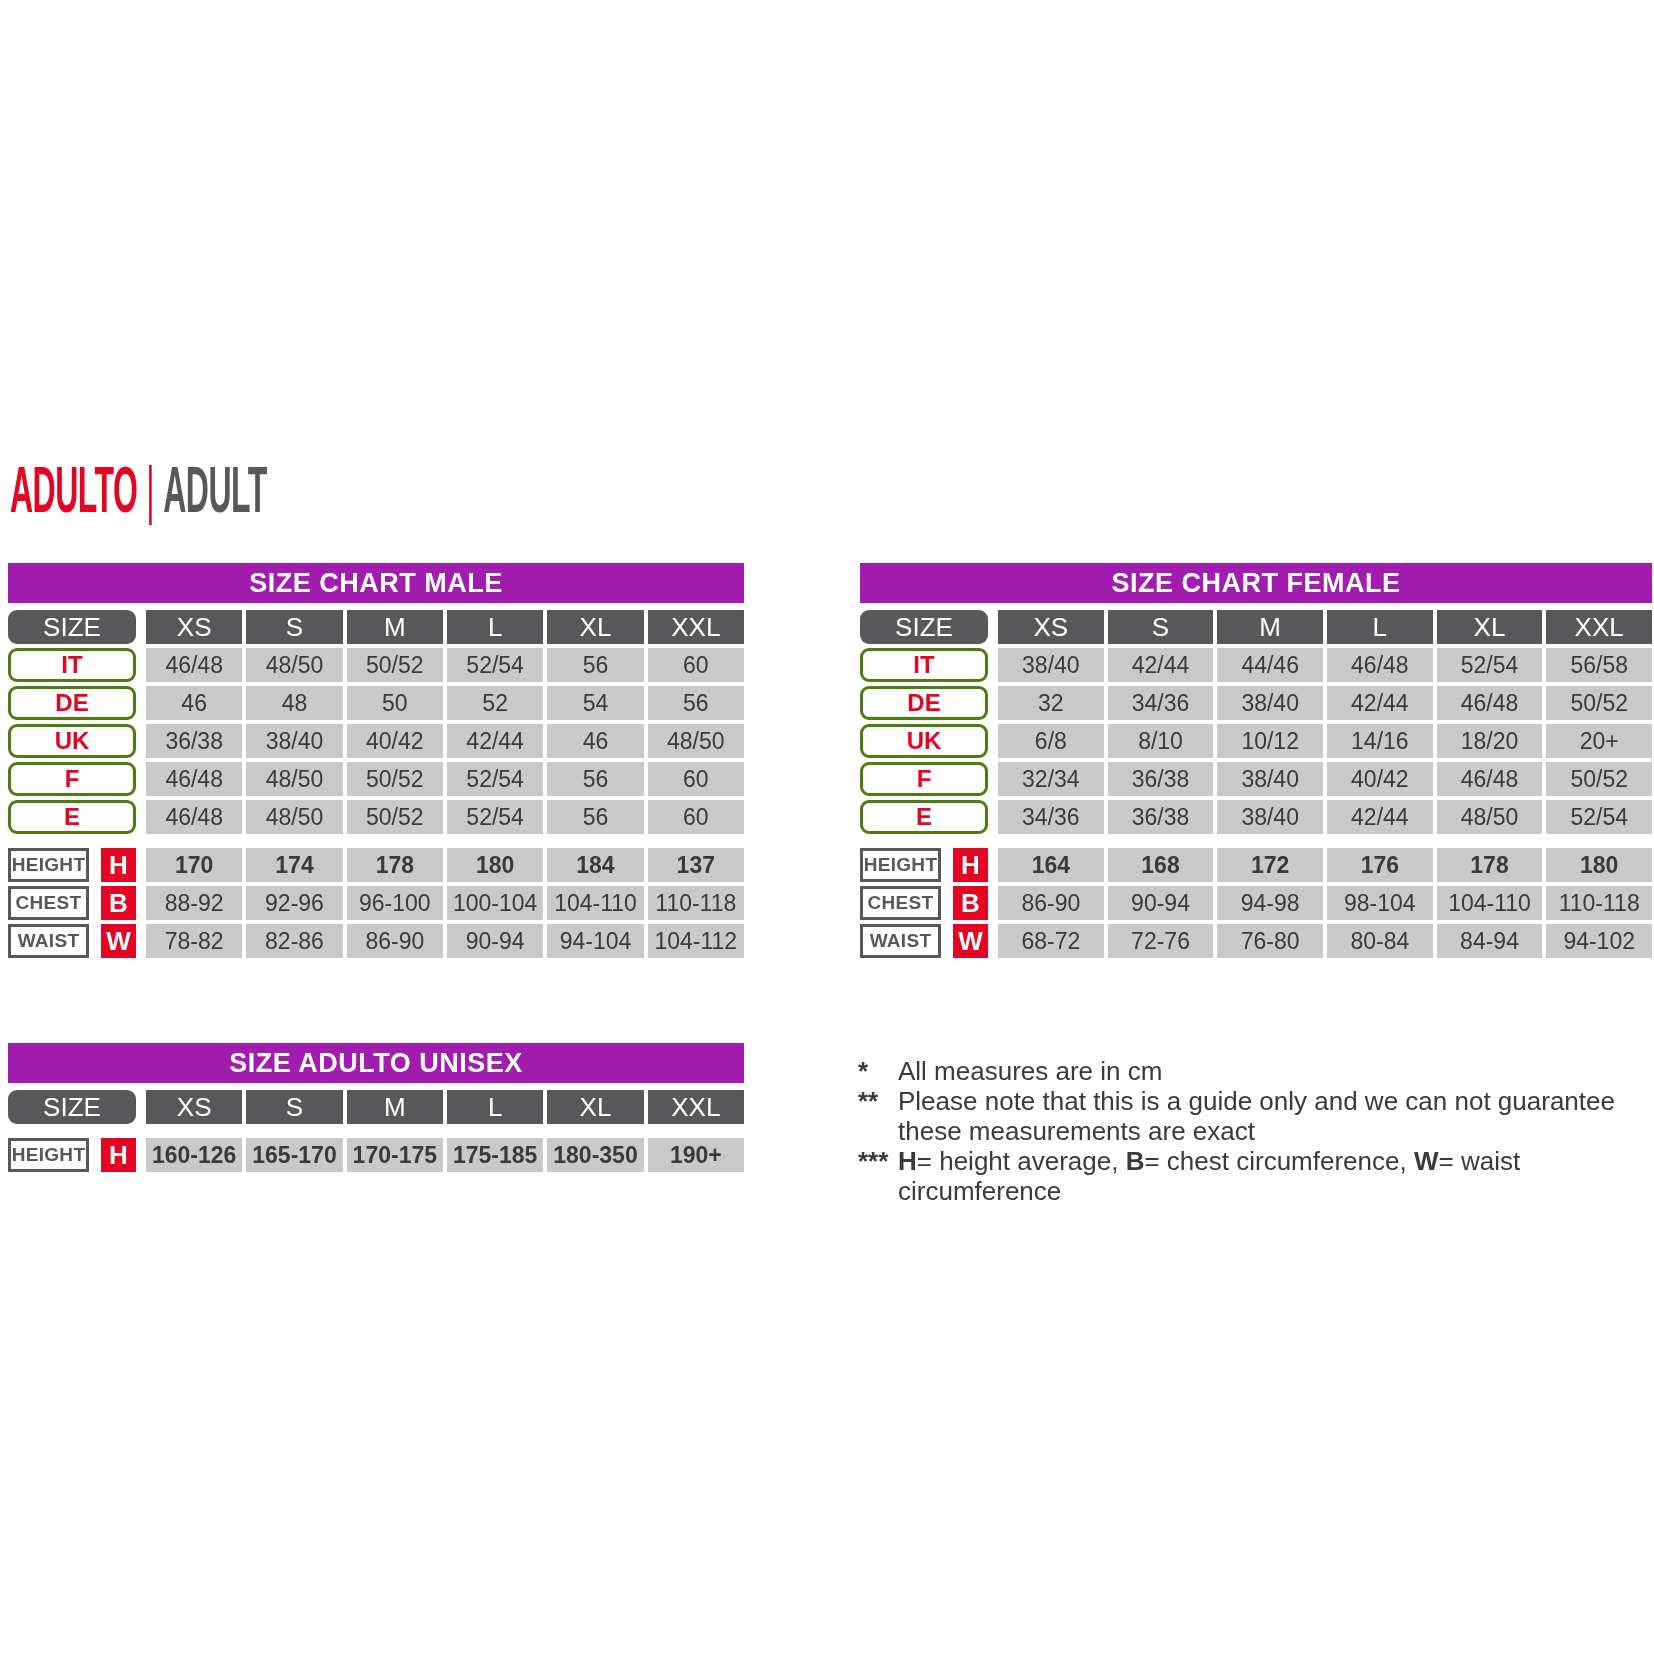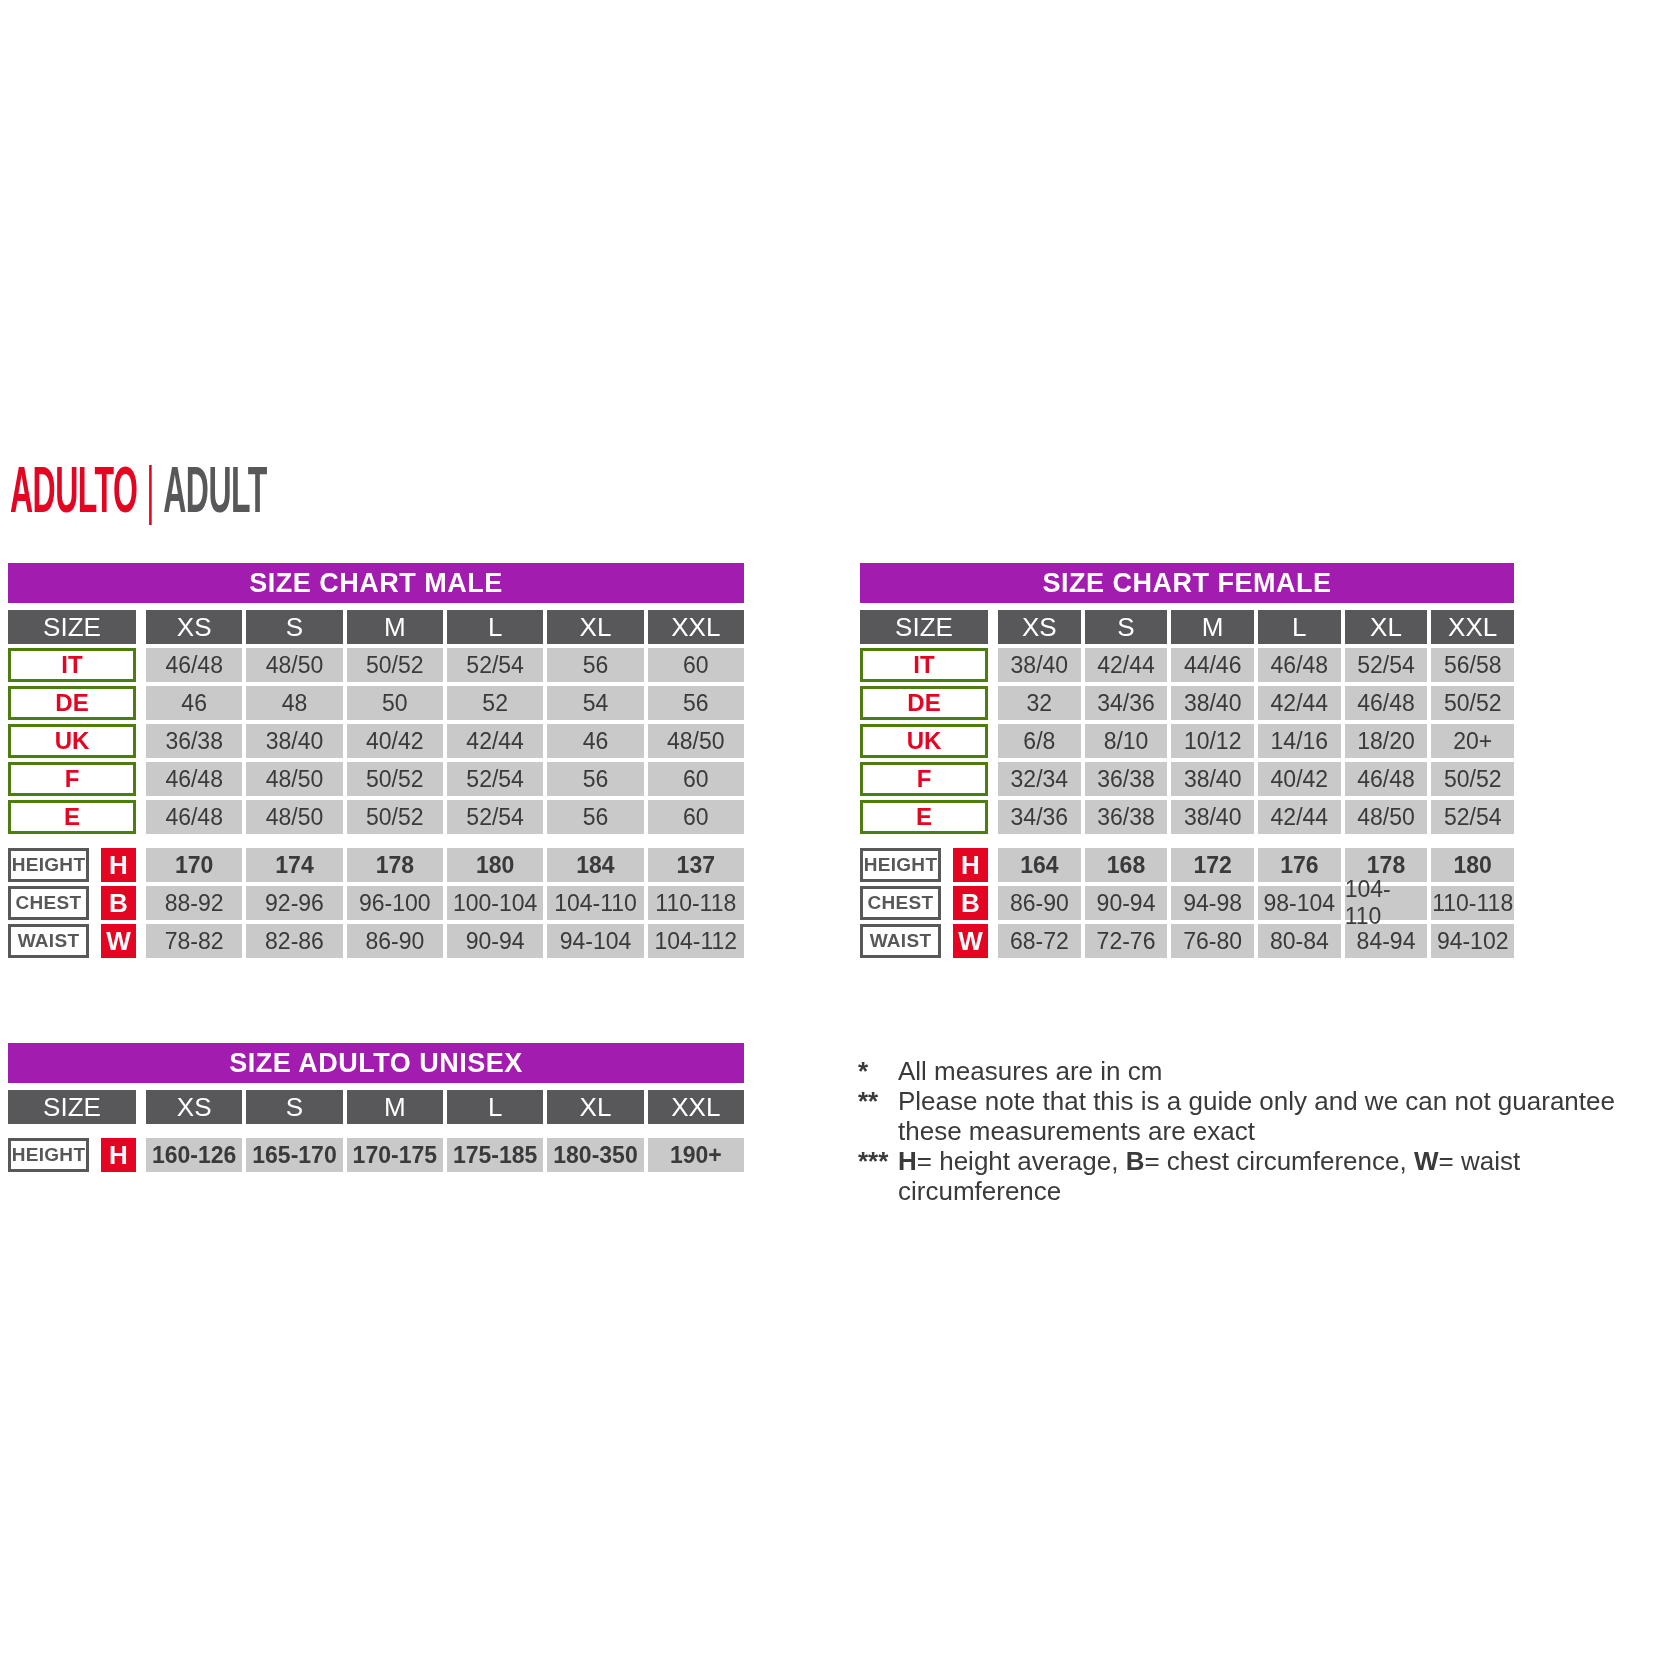--- a/index.html
+++ b/index.html
@@ -11,21 +11,21 @@
   .t-red{color:#E30521;}
   .t-sep{color:#E30521;font-weight:400;margin:0 18px;}
   .t-gray{color:#58585A;}
 
   
   .size-table{position:absolute;}
   .bar{height:40px;background:#a21caf;display:flex;align-items:center;justify-content:center;margin-bottom:7px;}
   .bar span{color:#fff;font-weight:bold;font-size:27px;letter-spacing:.5px;}
   .trow{display:flex;gap:4px;height:34px;margin-bottom:4px;}
   .rowgap{height:10px;}
-  .lab{flex:none;width:128px;display:flex;align-items:center;justify-content:center;margin-right:6px;box-sizing:border-box;}
+  .lab{flex:none;width:128px;display:flex;align-items:center;justify-content:center;margin-right:6px;box-sizing:border-box;border-radius:9px;}
   .cell{flex:1;display:flex;align-items:center;justify-content:center;box-sizing:border-box;}
   .hdr{background:#58585A;color:#fff;font-size:26px;}
   .data{background:#C9C9CA;color:#3A3A3C;font-size:23px;}
   .data.bold{font-weight:bold;}
   .region{background:#fff;border:3px solid #4d7c0f;color:#E30521;font-weight:bold;font-size:24px;}
   .mwrap{flex:none;width:128px;margin-right:6px;display:flex;gap:12px;}
   .mbox{flex:1;background:#fff;border:3px solid #58585A;color:#58585A;font-weight:bold;font-size:19px;display:flex;align-items:center;justify-content:center;box-sizing:border-box;letter-spacing:.3px;}
   .codebox{flex:none;width:35px;background:#E30521;color:#fff;font-weight:bold;font-size:26px;display:flex;align-items:center;justify-content:center;}
 
   
@@ -136,21 +136,21 @@
         <div class="cell data">78-82</div>
         <div class="cell data">82-86</div>
         <div class="cell data">86-90</div>
         <div class="cell data">90-94</div>
         <div class="cell data">94-104</div>
         <div class="cell data">104-112</div>
       </div>
     </div>
 </section>
 
-<section class="size-table" style="left:860px;top:563px;width:654px;">
+<section class="size-table" style="left:860px;top:563px;width:792px;">
   <div class="bar">
     <span>SIZE CHART FEMALE</span>
   </div>
   <div class="rows">
       <div class="trow">
         <div class="lab hdr">SIZE</div>
         <div class="cell hdr">XS</div>
         <div class="cell hdr">S</div>
         <div class="cell hdr">M</div>
         <div class="cell hdr">L</div>

